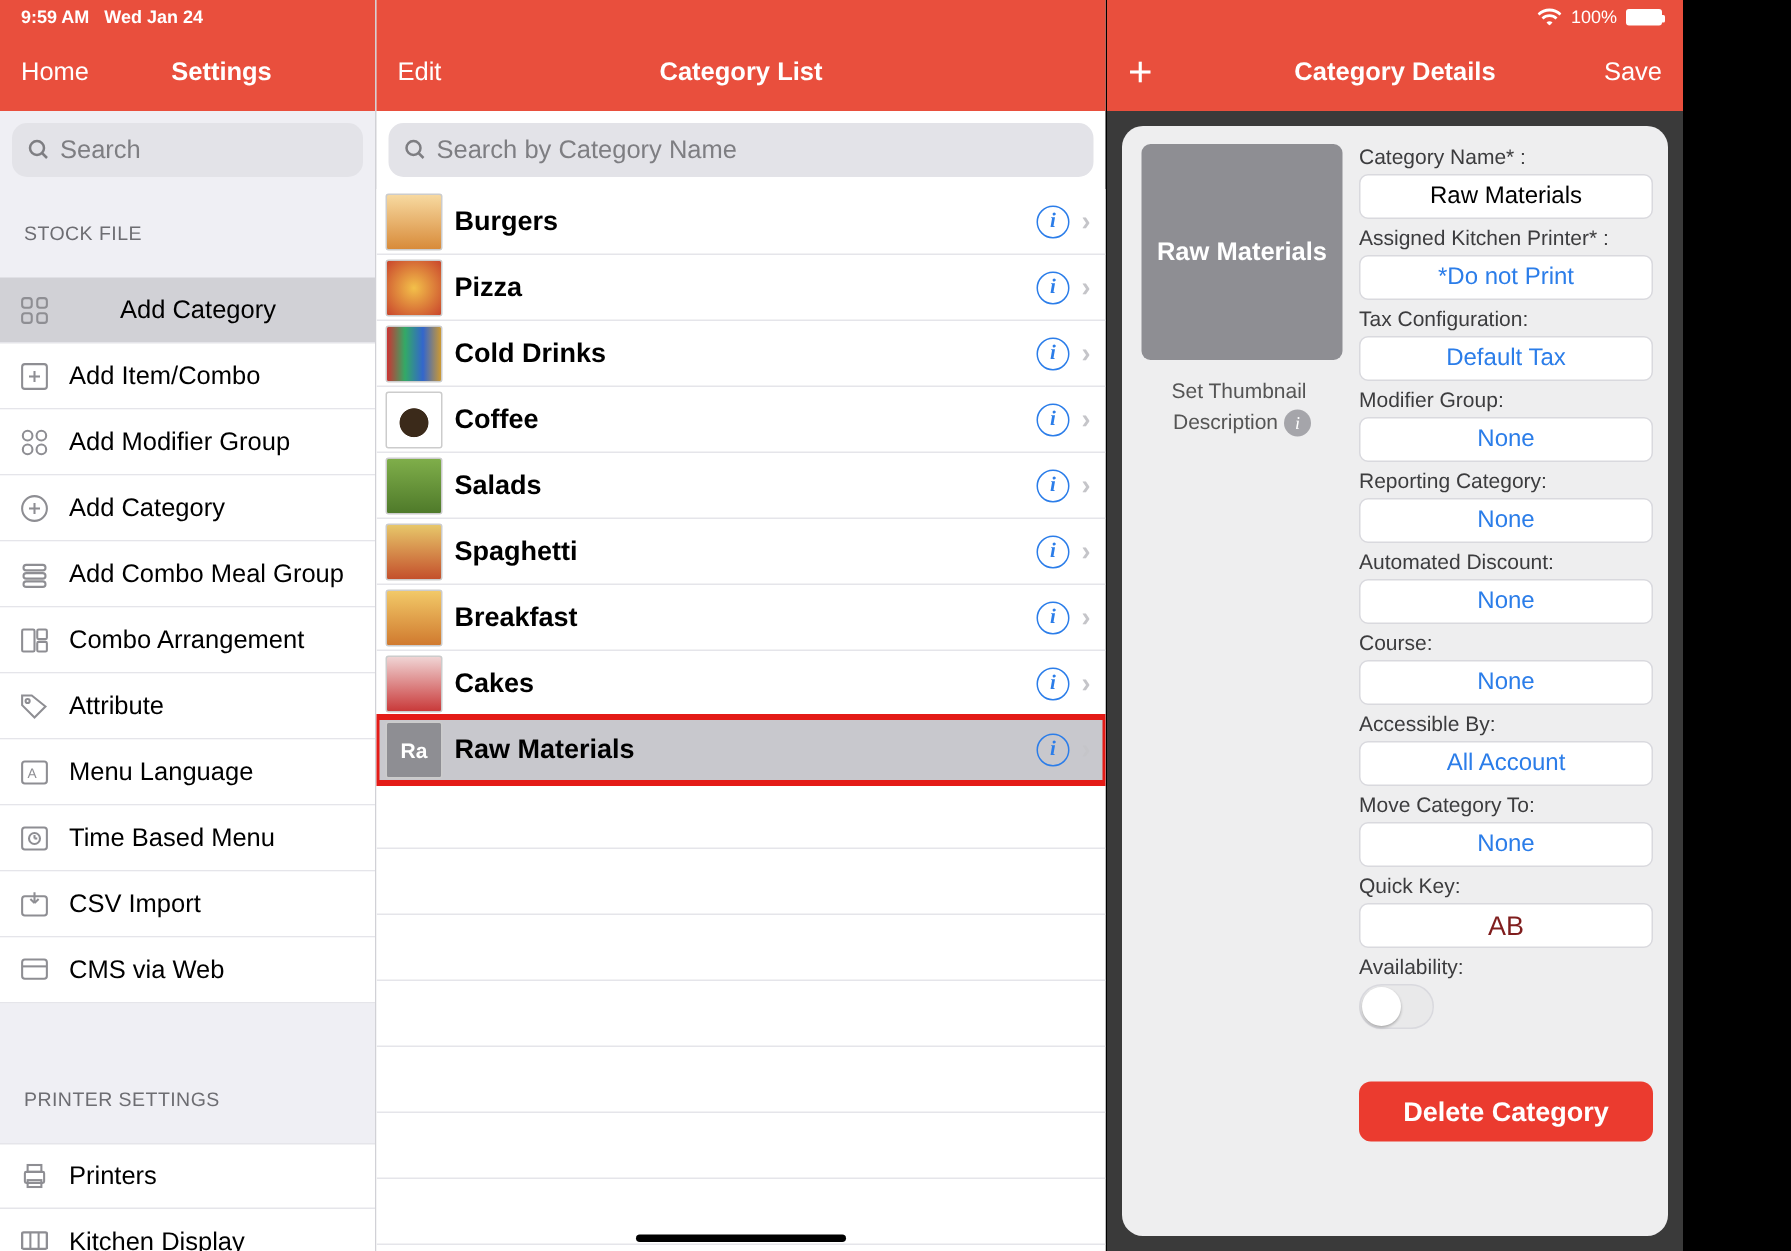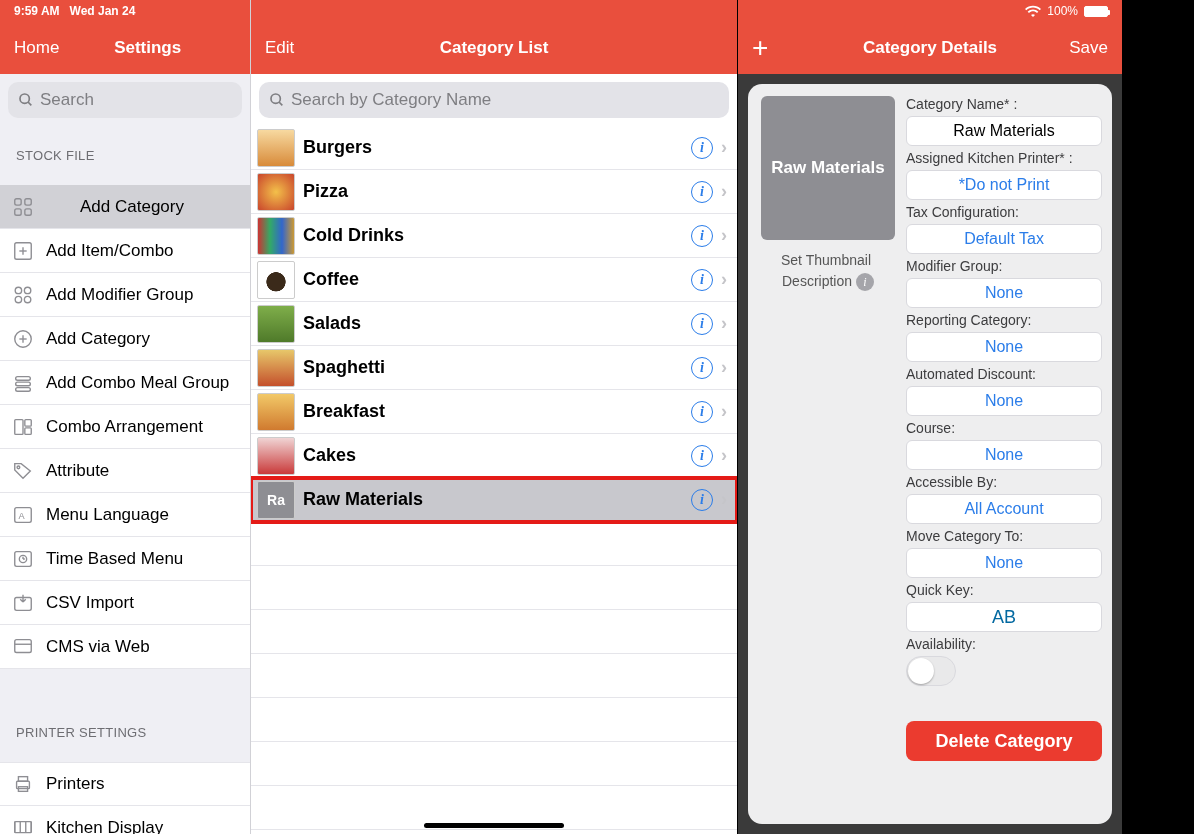--- a/index.html
+++ b/index.html
@@ -57,21 +57,21 @@
   .right .navbar { background:#e94f3d;}
   .detail-card { margin:10px; background:#eeeeef; border-radius:14px; padding:12px 10px 12px 10px; height:740px; display:flex; gap:8px; }
   .thumb-col { width:140px; display:flex; flex-direction:column; align-items:center; }
   .big-thumb { width:134px; height:144px; background:#8e8e93; border-radius:6px; color:#fff; display:flex; align-items:center; justify-content:center; font-weight:700; font-size:17px; text-align:center; margin-bottom:10px;}
   .thumb-cap { font-size:14px; color:#555; text-align:right; line-height:1.5; display:flex; align-items:center; gap:4px; flex-wrap:wrap; justify-content:center;}
   .thumb-cap .iicon { width:18px; height:18px; border-radius:50%; background:#a5a5aa; color:#fff; font-style:italic; font-family:Georgia,serif; font-size:12px; display:inline-flex; align-items:center; justify-content:center;}
   .form-col { flex:1; display:flex; flex-direction:column; gap:4px; font-size:14px; color:#3a3a3c;}
   .flabel { font-size:14px; color:#3c3c3e; margin-top:0;}
   .ftext { background:#fff; border:1px solid #d9d9de; border-radius:6px; height:30px; display:flex; align-items:center; justify-content:center; font-size:16px; color:#000;}
   .fbtn  { background:#fff; border:1px solid #d9d9de; border-radius:6px; height:30px; display:flex; align-items:center; justify-content:center; font-size:16px; color:#2b7de9; cursor:pointer;}
-  .fph   { background:#fff; border:1px solid #d9d9de; border-radius:6px; height:30px; display:flex; align-items:center; justify-content:center; font-size:18px; color:#0369a1;}
+  .fph   { background:#fff; border:1px solid #d9d9de; border-radius:6px; height:30px; display:flex; align-items:center; justify-content:center; font-size:18px; color:#7f1d1d;}
   .toggle { width:50px; height:30px; background:#e9e9ea; border-radius:15px; position:relative; border:1px solid #d9d9de;}
   .toggle .knob { width:26px; height:26px; background:#fff; border-radius:50%; position:absolute; left:1px; top:1px; box-shadow:0 1px 2px rgba(0,0,0,.3);}
   .delete-btn { margin-top:31px; background:#eb3b2f; color:#fff; border-radius:8px; height:40px; display:flex; align-items:center; justify-content:center; font-size:18px; font-weight:600; cursor:pointer;}
 
   .middle { position:relative; }
 </style>
 </head>
 <body>
 
 <div class="app">

